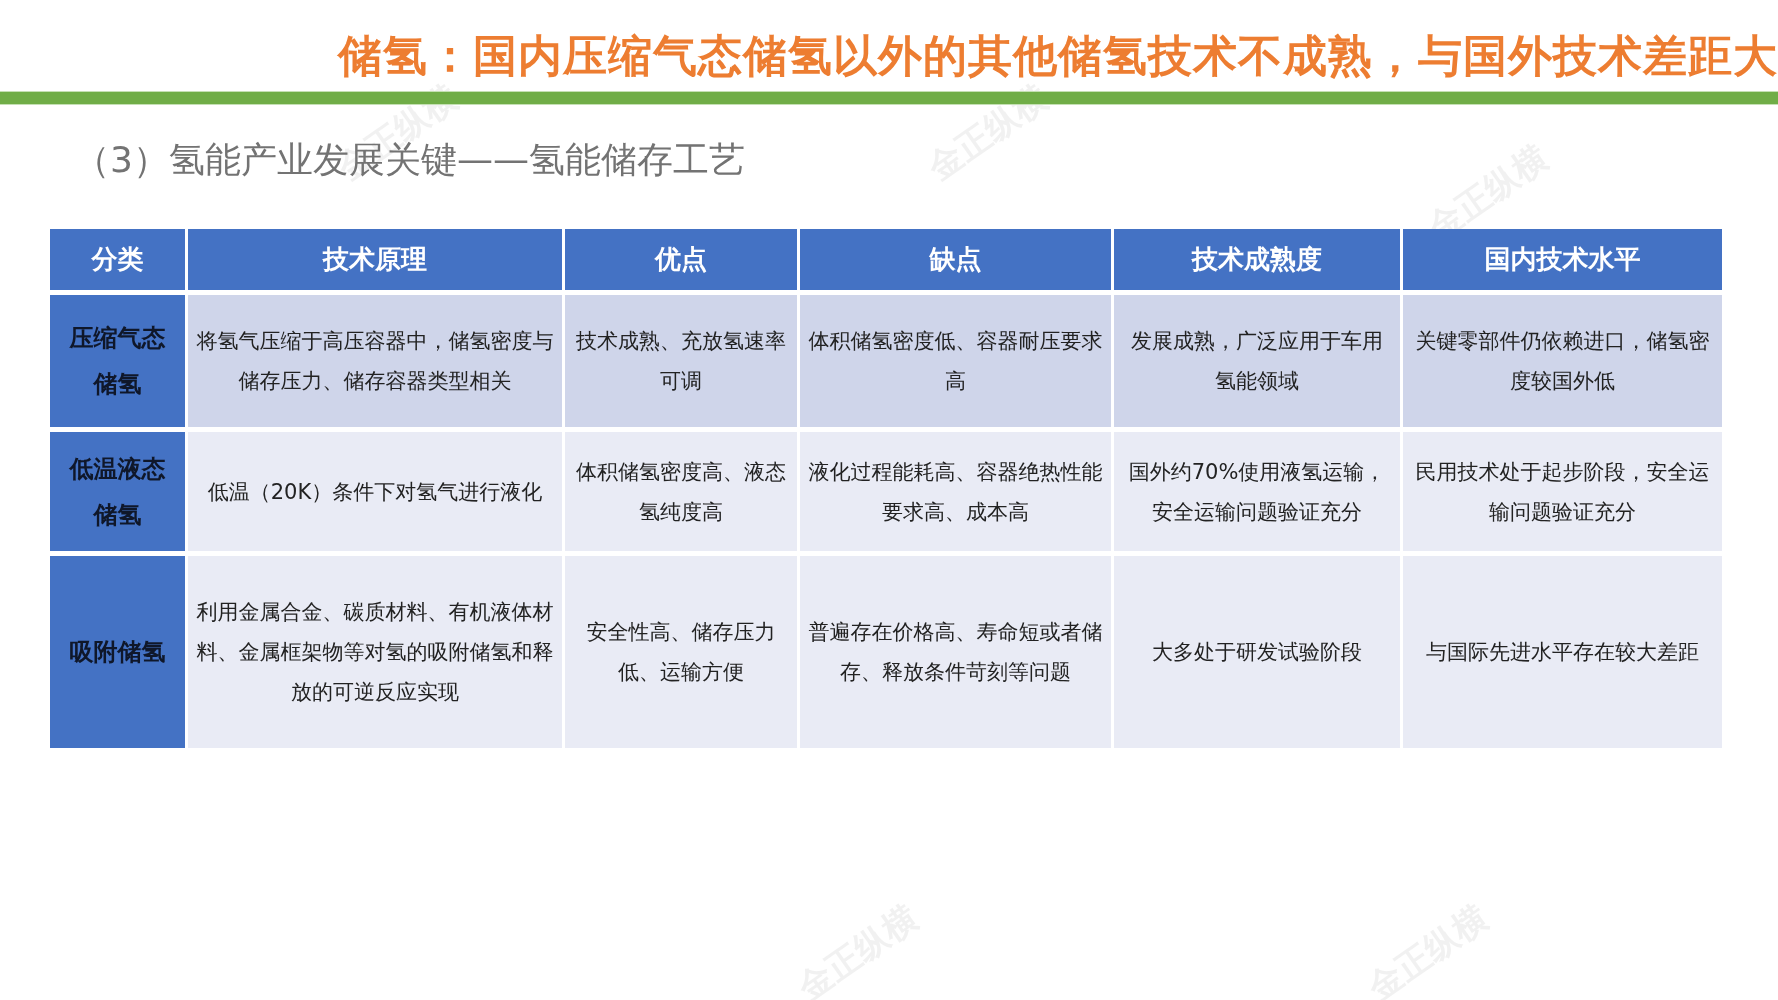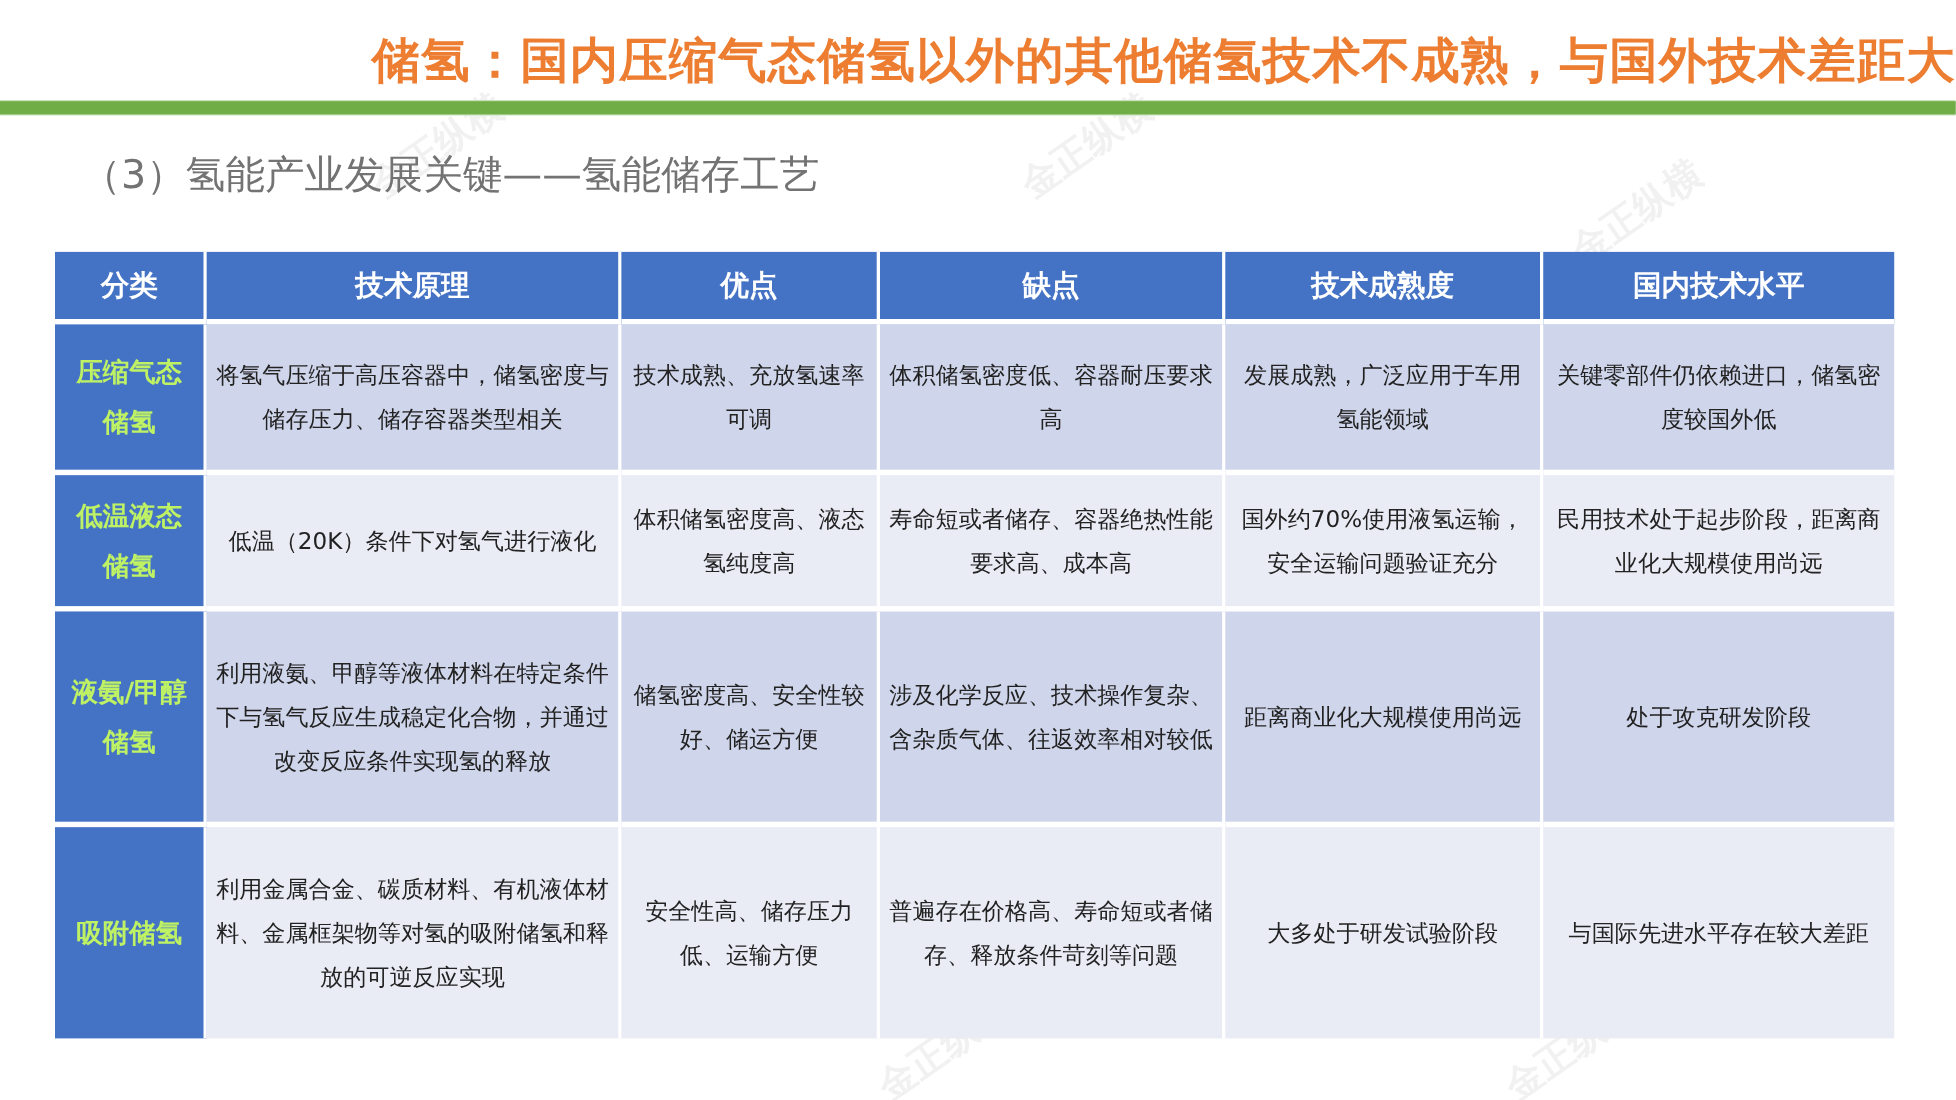--- a/index.html
+++ b/index.html
@@ -31,21 +31,21 @@
       border-right: 3px solid #ffffff; border-bottom: 5px solid #ffffff;
       padding: 2px 8px; box-sizing: border-box;
     }
     table.main th:last-child, table.main td:last-child { border-right: none; }
     table.main tr:last-child td { border-bottom: none; }
     table.main th {
       background: #4472C4; color: #ffffff; font-size: 26px; font-weight: bold;
       height: 66px;
     }
     td.cat {
-      background: #4472C4; color: #bef264; font-size: 24px; font-weight: bold;
+      background: #4472C4; color: #0f172a; font-size: 24px; font-weight: bold;
       line-height: 46px; padding: 0 4px; margin-left: 22px;
     }
     td.cell { color: #222222; font-size: 21px; line-height: 40px; margin-top: 27px; }
     tr.odd td.cell { background: #CFD5EA; }
     tr.even td.cell { background: #E9EBF5; }
     .watermark {
       position: absolute; color: rgba(200,200,200,0.25); font-size: 34px;
       font-weight: bold; transform: rotate(-35deg); pointer-events: none;
     }
   </style>
@@ -87,31 +87,23 @@
       <td class="cell">将氢气压缩于高压容器中，储氢密度与储存压力、储存容器类型相关</td>
       <td class="cell">技术成熟、充放氢速率可调</td>
       <td class="cell">体积储氢密度低、容器耐压要求高</td>
       <td class="cell">发展成熟，广泛应用于车用氢能领域</td>
       <td class="cell">关键零部件仍依赖进口，储氢密度较国外低</td>
     </tr>
     <tr class="even" style="height:124px">
       <td class="cat">低温液态储氢</td>
       <td class="cell">低温（20K）条件下对氢气进行液化</td>
       <td class="cell">体积储氢密度高、液态氢纯度高</td>
-      <td class="cell">寿命短或者储存、容器绝热性能要求高、成本高</td>
+      <td class="cell">液化过程能耗高、容器绝热性能要求高、成本高</td>
       <td class="cell">国外约70%使用液氢运输，安全运输问题验证充分</td>
-      <td class="cell">民用技术处于起步阶段，距离商业化大规模使用尚远</td>
-    </tr>
-    <tr class="odd" style="height:196px">
-      <td class="cat">液氨/甲醇储氢</td>
-      <td class="cell">利用液氨、甲醇等液体材料在特定条件下与氢气反应生成稳定化合物，并通过改变反应条件实现氢的释放</td>
-      <td class="cell">储氢密度高、安全性较好、储运方便</td>
-      <td class="cell">涉及化学反应、技术操作复杂、含杂质气体、往返效率相对较低</td>
-      <td class="cell">距离商业化大规模使用尚远</td>
-      <td class="cell">处于攻克研发阶段</td>
+      <td class="cell">民用技术处于起步阶段，安全运输问题验证充分</td>
     </tr>
     <tr class="even" style="height:192px">
       <td class="cat">吸附储氢</td>
       <td class="cell">利用金属合金、碳质材料、有机液体材料、金属框架物等对氢的吸附储氢和释放的可逆反应实现</td>
       <td class="cell">安全性高、储存压力低、运输方便</td>
       <td class="cell">普遍存在价格高、寿命短或者储存、释放条件苛刻等问题</td>
       <td class="cell">大多处于研发试验阶段</td>
       <td class="cell">与国际先进水平存在较大差距</td>
     </tr>
   </tbody>

